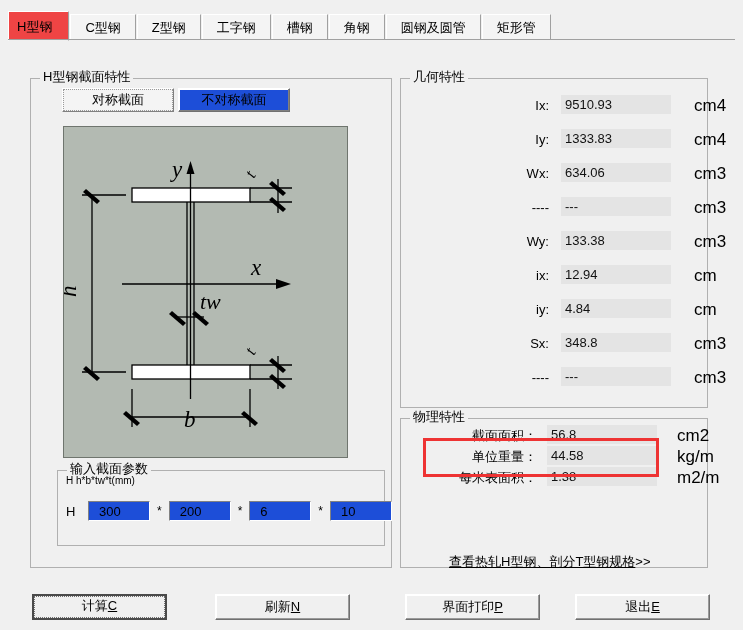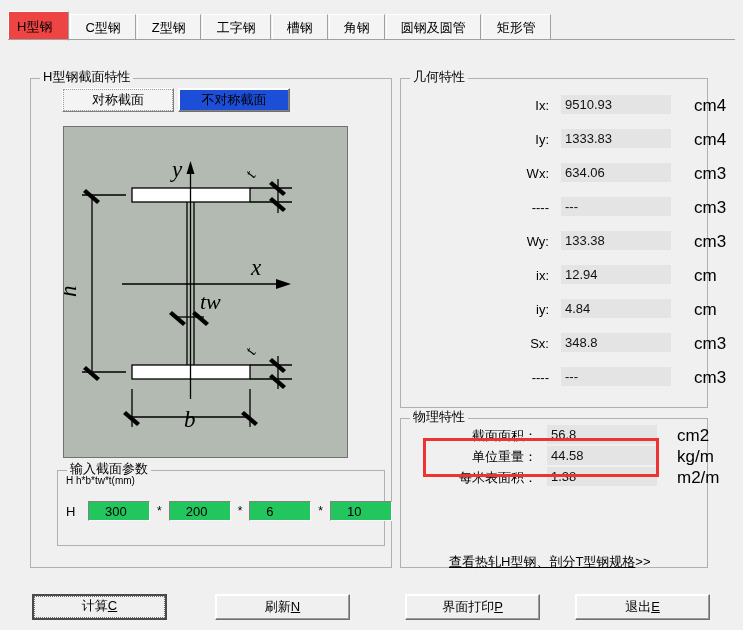--- a/index.html
+++ b/index.html
@@ -225,29 +225,29 @@
     display: flex;
     align-items: center;
   }
   #input-row .hlabel {
     font-size: 13px;
     width: 22px;
   }
   .dim-input {
     width: 62px;
     height: 20px;
-    background: #22c55e;
+    background: #1d4ed8;
     border: 1px solid #828282;
     border-right-color: #ffffff;
     border-bottom-color: #ffffff;
     box-sizing: border-box;
     font-family: "Liberation Sans", "DejaVu Sans", sans-serif;
     font-size: 13px;
     color: #000;
-    padding: 0 16px;
+    padding: 0 10px;
     outline: none;
   }
   .star {
     font-size: 12px;
     margin: 0 7px;
     line-height: 20px;
   }
 
   
   .btm-btn {

